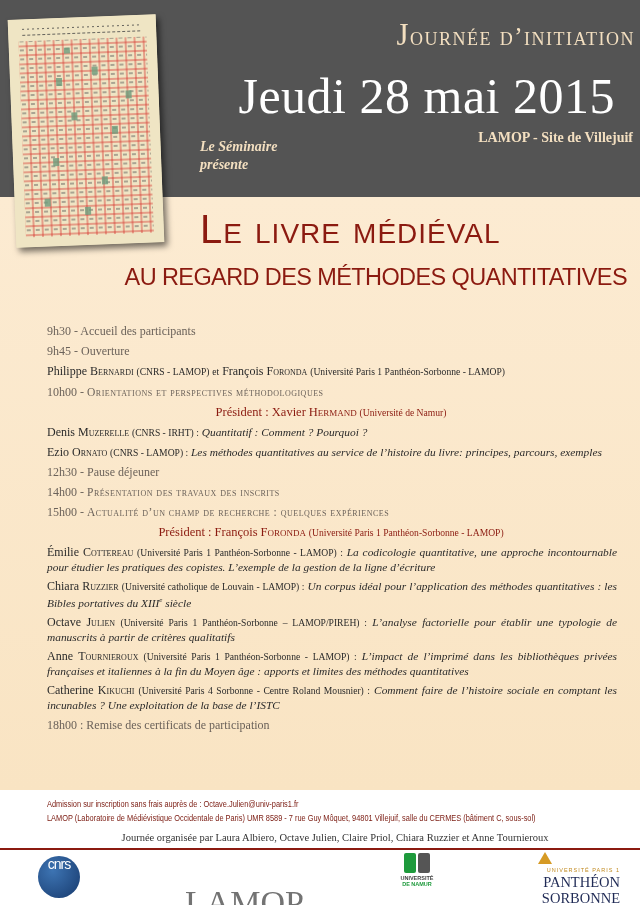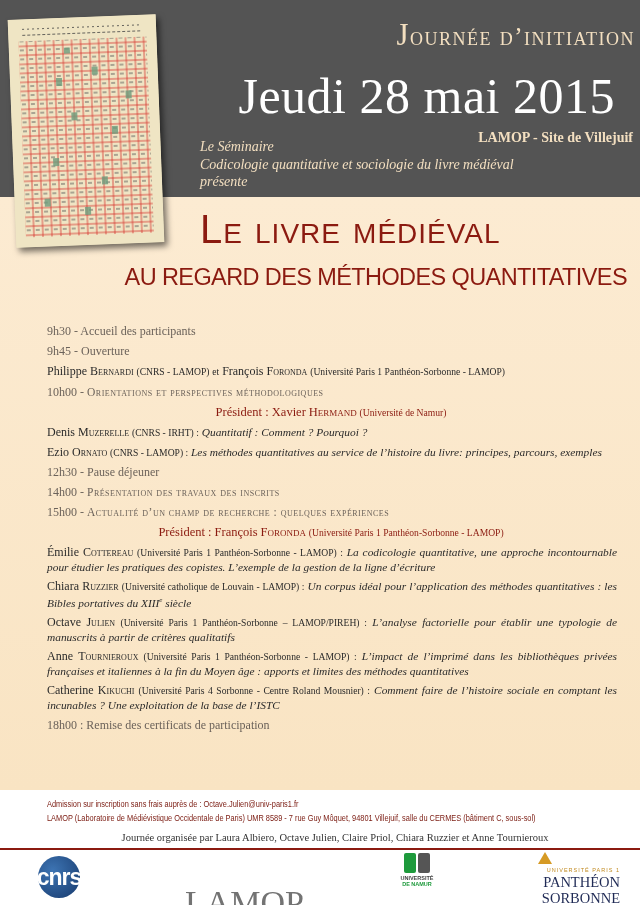--- a/index.html
+++ b/index.html
@@ -5,42 +5,42 @@
   html, body { margin: 0; padding: 0; }
   body { width: 640px; height: 905px; position: relative; overflow: hidden; background: #ffffff; font-family: "DejaVu Serif", serif; }
   .header { position: absolute; left: 0; top: 0; width: 640px; height: 197px; background: #545454; }
   .cream { position: absolute; left: 0; top: 197px; width: 640px; height: 593px; background: linear-gradient(#fcebd2, #f9e4c3); }
   .manuscript { position: absolute; left: 12px; top: 17px; width: 148px; height: 228px; transform: rotate(-2.2deg); background: #efe5c4; box-shadow: 3px 4px 6px rgba(0,0,0,0.55); overflow: hidden; }
   .manuscript svg { display: block; }
   .title-journee { position: absolute; left: 205px; top: 20px; width: 430px; text-align: right; color: #f3dfc0; font-family: "Liberation Serif", serif; font-size: 25px; letter-spacing: 1.5px; font-variant: small-caps; line-height: 30px; white-space: nowrap; }
   .title-journee span.big { font-size: 31px; }
   .title-date { position: absolute; left: 195px; top: 68px; width: 420px; text-align: right; color: #ffffff; font-family: "Liberation Serif", serif; font-size: 50px; line-height: 56px; white-space: nowrap; letter-spacing: 0.5px; }
   .site { position: absolute; left: 400px; top: 130px; width: 233px; text-align: right; color: #f3dfc0; font-family: "Liberation Serif", serif; font-size: 14px; font-weight: bold; white-space: nowrap; }
-  .seminaire { position: absolute; left: 200px; top: 138px; color: #f3dfc0; font-family: "Liberation Serif", serif; font-style: italic; font-weight: normal; font-size: 14px; line-height: 17.5px; white-space: nowrap; }
+  .seminaire { position: absolute; left: 200px; top: 138px; color: #f3dfc0; font-family: "Liberation Serif", serif; font-style: italic; font-weight: bold; font-size: 14px; line-height: 17.5px; white-space: nowrap; }
   .seminaire div { white-space: nowrap; }
   .main-title { position: absolute; left: 200px; top: 206px; width: 430px; text-align: left; color: #8b1a10; font-family: "Liberation Sans", sans-serif; font-size: 40px; line-height: 46px; letter-spacing: 1px; font-variant: small-caps; white-space: nowrap; }
   .sub-title { position: absolute; left: 20px; top: 262px; width: 607px; text-align: right; color: #8b1a10; font-family: "Liberation Sans", sans-serif; font-size: 23.5px; line-height: 30px; letter-spacing: -0.6px; white-space: nowrap; }
   .program { position: absolute; left: 47px; top: 323px; width: 570px; font-family: "Liberation Serif", serif; font-size: 11.4px; color: #333; }
   .row { line-height: 16px; margin-bottom: 3.9px; white-space: nowrap; }
   .row.wrap { white-space: normal; text-align: justify; line-height: 15px; }
   .time { color: #6b625a; font-size: 12px; }
   .time-sc { color: #6b625a; font-variant: small-caps; font-size: 11.5px; letter-spacing: 0.5px; }
   .name { color: #2a2a2a; font-size: 12px; }
   .name .sc { font-variant: small-caps; margin-top: 31px; }
   .aff { font-size: 9.6px; color: #2a2a2a; }
   .talk { font-style: italic; color: #2a2a2a; }
   .pres { text-align: center; color: #8b1a10; padding-right: 2px; }
   .pres .lbl { font-size: 12.5px; }
   .pres .aff { color: #8b1a10; }
   .footer-info { position: absolute; left: 47px; top: 797px; width: 580px; font-family: "Liberation Sans", sans-serif; color: #7a1a10; font-size: 8.6px; line-height: 14px; white-space: nowrap; }
   .footer-info .condensed { display: inline-block; transform: scaleX(0.86); transform-origin: left; }
   .organisers { position: absolute; left: 40px; top: 832px; width: 590px; text-align: center; font-family: "Liberation Serif", serif; font-size: 10.5px; color: #333; white-space: nowrap; }
   .rule { position: absolute; left: 0; top: 848px; width: 640px; height: 2px; background: #8b1a10; }
   .logo { position: absolute; }
-  .cnrs { left: 38px; top: 856px; width: 42px; height: 42px; border-radius: 50%; background: radial-gradient(circle at 35% 35%, #3d74b3, #173a6d); color: #fff; font-family: "Liberation Sans", sans-serif; font-weight: bold; font-size: 23px; display: flex; align-items: center; justify-content: center; letter-spacing: -1px; }
+  .cnrs { left: 38px; top: 856px; width: 42px; height: 42px; border-radius: 50%; background: radial-gradient(circle at 35% 35%, #3d74b3, #173a6d); color: #fff; font-family: "Liberation Sans", sans-serif; font-weight: normal; font-size: 14px; display: flex; align-items: flex-start; justify-content: center; letter-spacing: -1px; }
   .lamop { left: 185px; top: 884px; width: 85px; height: 48px; color: #737373; font-family: "Liberation Serif", serif; font-size: 34px; line-height: 38px; text-align: center; }
   .lamop .small { display: block; font-size: 4.5px; line-height: 6px; background: #c0201a; color: #c0201a; height: 3px; margin: 2px 6px 0; }
   .namur { left: 395px; top: 853px; width: 44px; height: 48px; text-align: center; font-family: "Liberation Sans", sans-serif; }
   .namur .mark { display: flex; justify-content: center; gap: 2px; }
   .namur .g { width: 12px; height: 20px; background: #1e9a3c; border-radius: 2px; }
   .namur .d { width: 12px; height: 20px; background: #555; border-radius: 2px; }
   .namur .t1 { font-size: 5.5px; font-weight: bold; color: #444; margin-top: 2px; line-height: 6px; }
   .namur .t2 { font-size: 5.5px; font-weight: bold; color: #1e9a3c; line-height: 6px; }
   .pantheon { left: 470px; top: 852px; width: 150px; height: 48px; text-align: right; font-family: "Liberation Sans", sans-serif; }
   .pantheon .dome { width: 0; height: 0; margin: 0 auto; border-left: 7px solid transparent; border-right: 7px solid transparent; border-bottom: 12px solid #d69a24; }
@@ -80,21 +80,20 @@
       <line x1="14" y1="16" x2="134" y2="16" stroke-dasharray="3 2"></line>
     </g>
   </svg>
 </div>
 
 <div class="title-journee"><span class="big">J</span><span>ournée d’initiation</span></div>
 <div class="title-date">Jeudi 28 mai 2015</div>
 <div class="site">LAMOP - Site de Villejuif</div>
 <div class="seminaire">
   <div>Le Séminaire</div>
-  <div>Codicologie quantitative et sociologie du livre médiéval</div>
   <div>présente</div>
 </div>
 
 <div class="main-title">Le livre médiéval</div>
 <div class="sub-title">AU REGARD DES MÉTHODES QUANTITATIVES</div>
 
 <div class="program">
   <div class="row"><span class="time">9h30 - Accueil des participants</span></div>
   <div class="row"><span class="time">9h45 - Ouverture</span></div>
   <div class="row">

